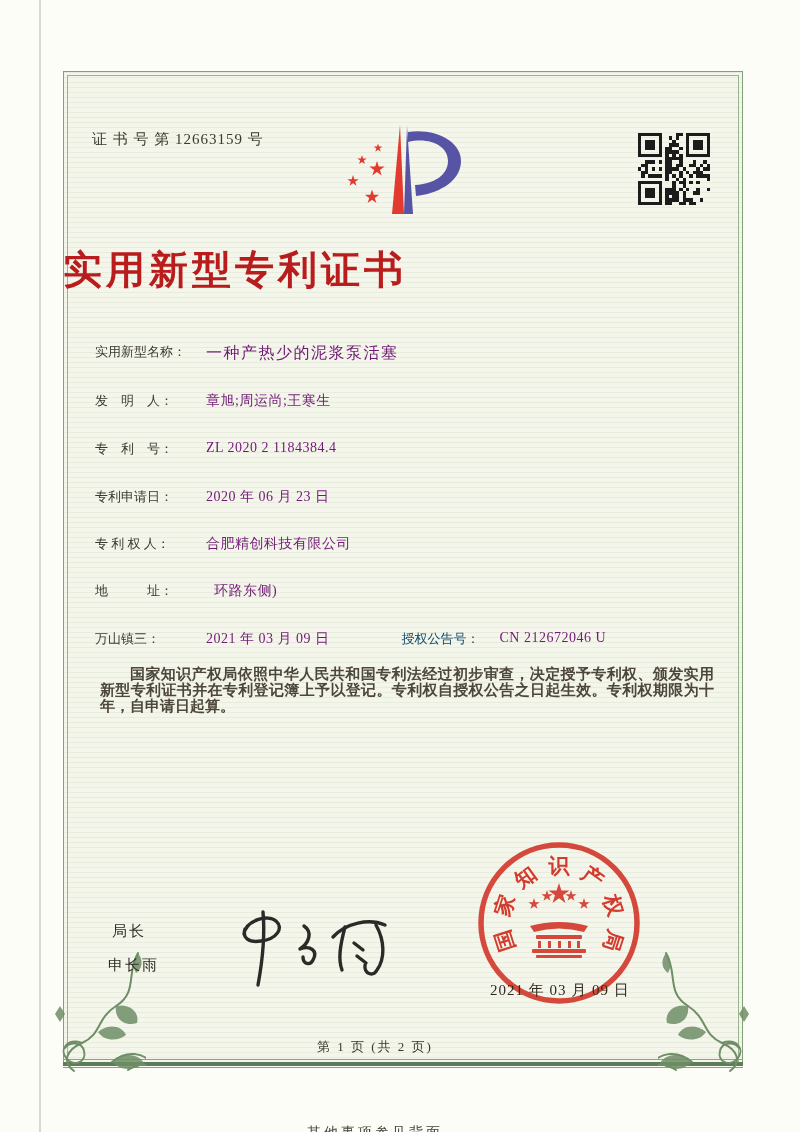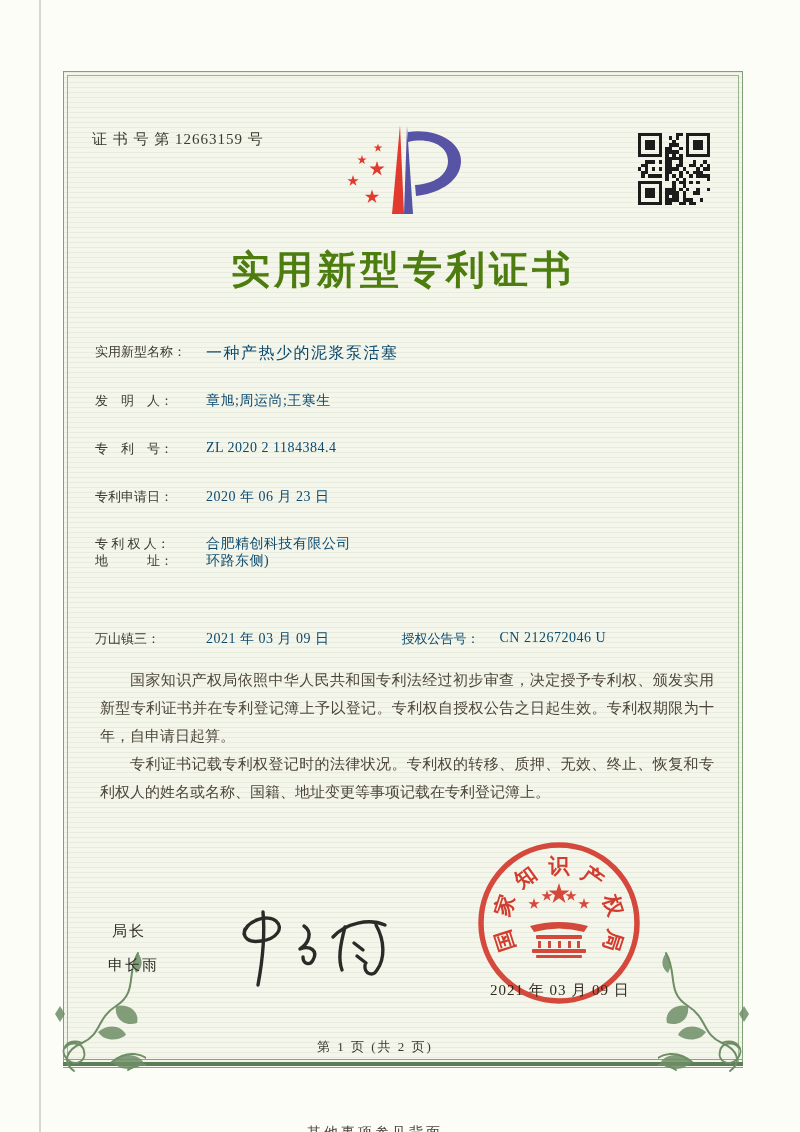--- a/index.html
+++ b/index.html
@@ -29,32 +29,32 @@
     background:linear-gradient(to bottom,
       #87a47d 0 1px, rgba(0,0,0,0) 1px 3px,
       #5d7d58 3px 7px, rgba(0,0,0,0) 7px 8px,
       #87a47d 8px 9px);
   }
   .cert-number{left:92px;top:130px;font-size:15px;letter-spacing:1px;color:#3c392f;}
   .logo{left:344px;top:112px;width:126px;height:108px;}
   .qr{left:638px;top:133px;width:72px;height:72px;}
   .qr svg{width:72px;height:72px;display:block;}
   .title{
-    left:63px;top:243px;width:680px;text-align:center;
-    font-size:39px;font-weight:700;letter-spacing:4px;color:#4d7c0f;
+    left:63px;top:243px;width:680px;
+    font-size:39px;font-weight:700;letter-spacing:4px;color:#b91c1c;
   }
   .field-row{left:95px;width:630px;display:flex;align-items:flex-start;font-size:14px;gap:16px;}
   .flabel{flex:0 0 95px;color:#3b382f;font-size:13px;white-space:nowrap;}
-  .fvalue{color:#0c4a6e;letter-spacing:.5px;}
+  .fvalue{color:#701a75;letter-spacing:.5px;}
   .fvalue.big{font-size:16px;letter-spacing:1.5px;}
-  .fvalue .line2{display:block;}
+  .fvalue .line2{display:block;margin-left:8px;}
   .flabel2{margin-left:56px;color:#0c4a6e;font-size:13px;white-space:nowrap;}
   .body-text{
     left:100px;top:666px;width:614px;
-    font-size:15px;line-height:28px;color:#4d463a;text-align:justify;
+    font-size:15px;line-height:16px;color:#4d463a;text-align:justify;font-weight:bold;
   }
   .body-text p{margin:0;text-indent:2em;}
   .signer-title{left:112px;top:922px;font-size:15px;color:#2f2c27;letter-spacing:2px;}
   .signer-name{left:108px;top:956px;font-size:15px;color:#2f2c27;letter-spacing:2px;}
   .signature{left:232px;top:906px;width:170px;height:85px;}
   .seal{left:470px;top:836px;width:180px;height:180px;}
   .seal-date{left:490px;top:981px;width:160px;font-size:15px;color:#33291f;letter-spacing:1px;z-index:5;}
   .page-footer{left:50px;top:1038px;width:650px;text-align:center;font-size:13px;color:#3c392f;letter-spacing:2px;}
   .back-note{left:50px;top:1124px;width:650px;text-align:center;font-size:14px;color:#474439;letter-spacing:3px;}
   .corner-ornament{width:96px;height:126px;}
@@ -363,34 +363,33 @@
   <span class="fvalue">ZL 2020 2 1184384.4</span>
 </div>
 <div class="abs field-row" style="top:488px">
   <span class="flabel">专利申请日：</span>
   <span class="fvalue">2020 年 06 月 23 日</span>
 </div>
 <div class="abs field-row" style="top:535px">
   <span class="flabel">专 利 权 人：</span>
   <span class="fvalue">合肥精创科技有限公司</span>
 </div>
-<div class="abs field-row" style="top:552px">
+<div class="abs field-row" style="top:582px">
   <span class="flabel">地　　　址：</span>
   <span class="fvalue"><span class="line2">环路东侧)</span></span>
 </div>
 <div class="abs field-row" style="top:630px">
   <span class="flabel">万山镇三：</span>
   <span class="fvalue">2021 年 03 月 09 日</span>
   <span class="flabel2">授权公告号：</span>
   <span class="fvalue" style="margin-left:4px">CN 212672046 U</span>
 </div>
 
 <div class="abs body-text">
   <p>国家知识产权局依照中华人民共和国专利法经过初步审查，决定授予专利权、颁发实用新型专利证书并在专利登记簿上予以登记。专利权自授权公告之日起生效。专利权期限为十年，自申请日起算。</p>
-  <p>专利证书记载专利权登记时的法律状况。专利权的转移、质押、无效、终止、恢复和专利权人的姓名或名称、国籍、地址变更等事项记载在专利登记簿上。</p>
 </div>
 
 <div class="abs signer-title">局长</div>
 <div class="abs signer-name">申长雨</div>
 
 <svg class="abs signature" viewBox="0 0 170 85">
   <g stroke="#2c2a27" stroke-width="3.4" fill="none" stroke-linecap="round" stroke-linejoin="round">
     <path d="M12,28 C14,14 36,8 44,15 C52,22 45,33 29,35 C17,37 10,32 13,23"></path>
     <path d="M31,6 C33,28 31,52 26,79"></path>
     <path d="M72,20 C81,26 77,37 68,43 C79,39 86,45 81,54 C78,60 71,58 71,51"></path>

